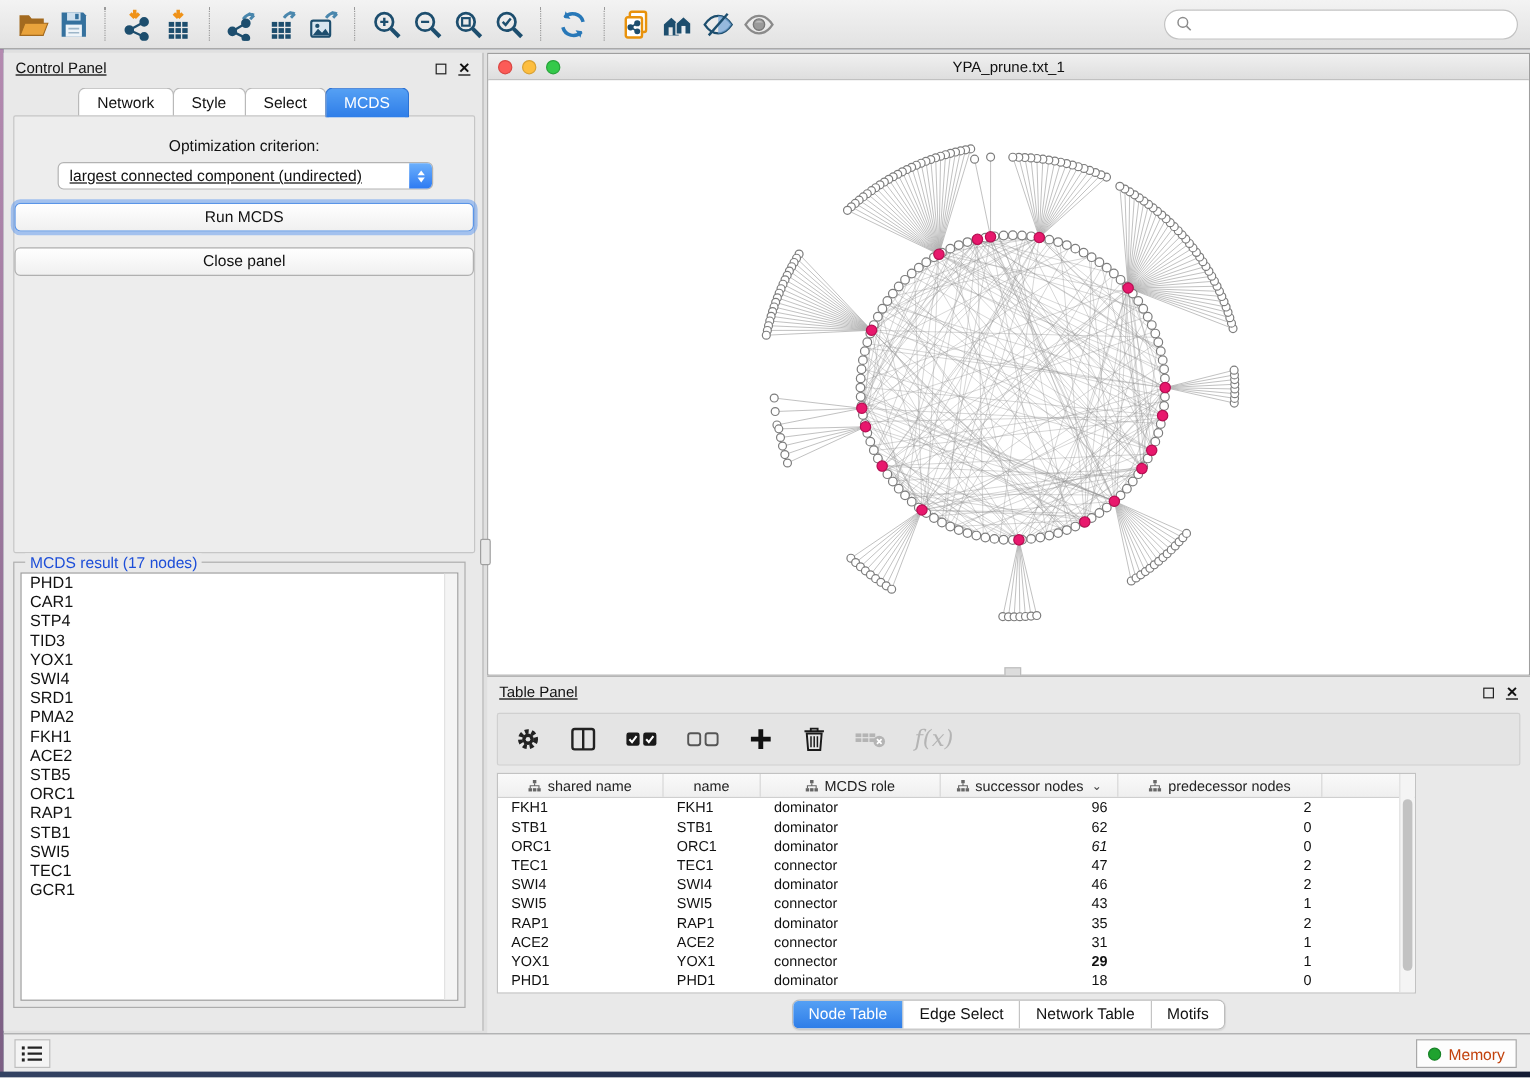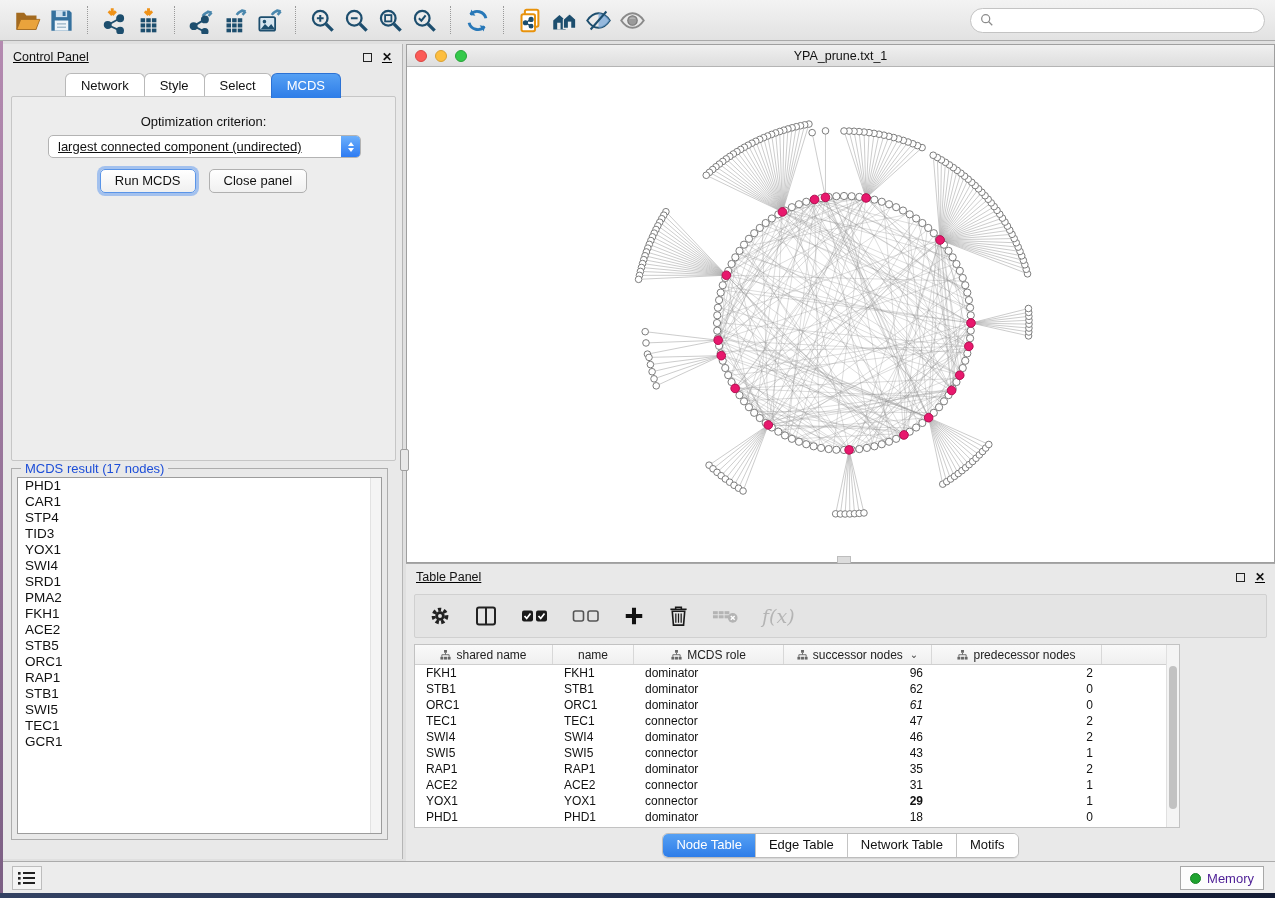--- a/index.html
+++ b/index.html
@@ -44,21 +44,21 @@
               background:#ededed; border:1px solid #c6c6c6; border-radius:2px; }
   .opt-label { text-align:center; margin-top:17px; font-size:13px; color:#111; }
   .selectwrap { position:absolute; left:36px; top:38px; width:313px; height:23px; background:#fff;
                 border:1px solid #b3b3b3; border-radius:5px; font-size:13px; color:#111;
                 display:flex; align-items:center; padding-left:9px;text-decoration:underline; }
   .spin { position:absolute; right:0px; top:0px; bottom:0px; width:19px;
           background:linear-gradient(#6cb0fc,#2e7bf2); border-radius:0 4px 4px 0;
           display:flex; flex-direction:column; align-items:center; justify-content:center; gap:2px; }
   .spin i { width:0; height:0; border-left:3.5px solid transparent; border-right:3.5px solid transparent; }
   .spin .up { border-bottom:4px solid #fff; } .spin .down { border-top:4px solid #fff; }
-  .btnrow { position:absolute; left:0; top:72px; width:100%; display:flex; justify-content:center; gap:13px; }
+  .btnrow { position:absolute; left:0; top:72px; width:100%; display:flex; justify-content:center; gap:13px;flex-direction:column; }
   .btn { font-size:13px; background:linear-gradient(#ffffff,#f0f0f0); border:1px solid #b0b0b0;
          border-radius:5px; padding:3px 14px 4px; color:#111; font-family:"Liberation Sans",sans-serif; }
   .btn.focused { border-color:#5a95e8; box-shadow:0 0 0 3px rgba(90,150,240,.5); }
 
   .result-fieldset { position:absolute; left:8px; top:424px; width:377px; height:372px;
                      border:1px solid #adadad; }
   .result-legend { position:absolute; left:9px; top:-8px; background:#e9e9e9; padding:0 4px;
                    font-size:13px; color:#1d4ed8; }
   .result-list { position:absolute; left:5px; top:8px; right:5px; bottom:5px; background:#fff;
                  border:1px solid #9c9c9c; overflow:hidden; }
@@ -111,21 +111,21 @@
   .tp-tabgroup { display:flex; border:1px solid #bdbdbd; border-radius:6px; overflow:hidden; background:#fff;
                  box-shadow:0 1px 1px rgba(0,0,0,.08); }
   .tp-tab { font-size:13px; padding:3px 13px 5px; color:#111; border-right:1px solid #c4c4c4; background:#fff; }
   .tp-tab:last-child { border-right:none; }
   .tp-tab.active { background:linear-gradient(#55a0f4,#2e7de8); color:#fff; }
 
   
   .list-btn { position:absolute; left:9px; top:4px; width:30px; height:24px; background:#f4f4f4;
               border:1px solid #bdbdbd; display:flex; align-items:center; justify-content:center; }
   .memory-btn { position:absolute; right:11px; top:4px; height:24px; background:#fdfdfd; border:1px solid #a8a8a8;
-                display:flex; align-items:center; gap:6px; padding:0 9px; font-size:13px; color:#4c1d95; }
+                display:flex; align-items:center; gap:6px; padding:0 9px; font-size:13px; color:#c2410c; }
   .memdot { width:11px; height:11px; border-radius:50%; background:#1fa32f; border:1px solid #178226; }
 </style>
 </head>
 <body>
 
 <div class="screen">
 
   <div class="toolbar">
     <div class="tbtn">
         <svg viewBox="0 0 24 24">
@@ -1211,21 +1211,21 @@
               <div class="td num" style="width: 170px;">0</div>
             </div>
           </div>
         <div class="tscroll">
             <div class="thumb"></div>
           </div>
       </div>
       <div class="tp-tabs">
         <div class="tp-tabgroup" id="tp-tabgroup">
             <div class="tp-tab active">Node Table</div>
-            <div class="tp-tab">Edge Table</div>
+            <div class="tp-tab">Edge Select</div>
             <div class="tp-tab">Network Table</div>
             <div class="tp-tab">Motifs</div>
           </div>
       </div>
     </div>
   </div>
 
   <div class="statusbar">
     <div class="list-btn">
       <svg width="18" height="14" viewBox="0 0 18 14">

